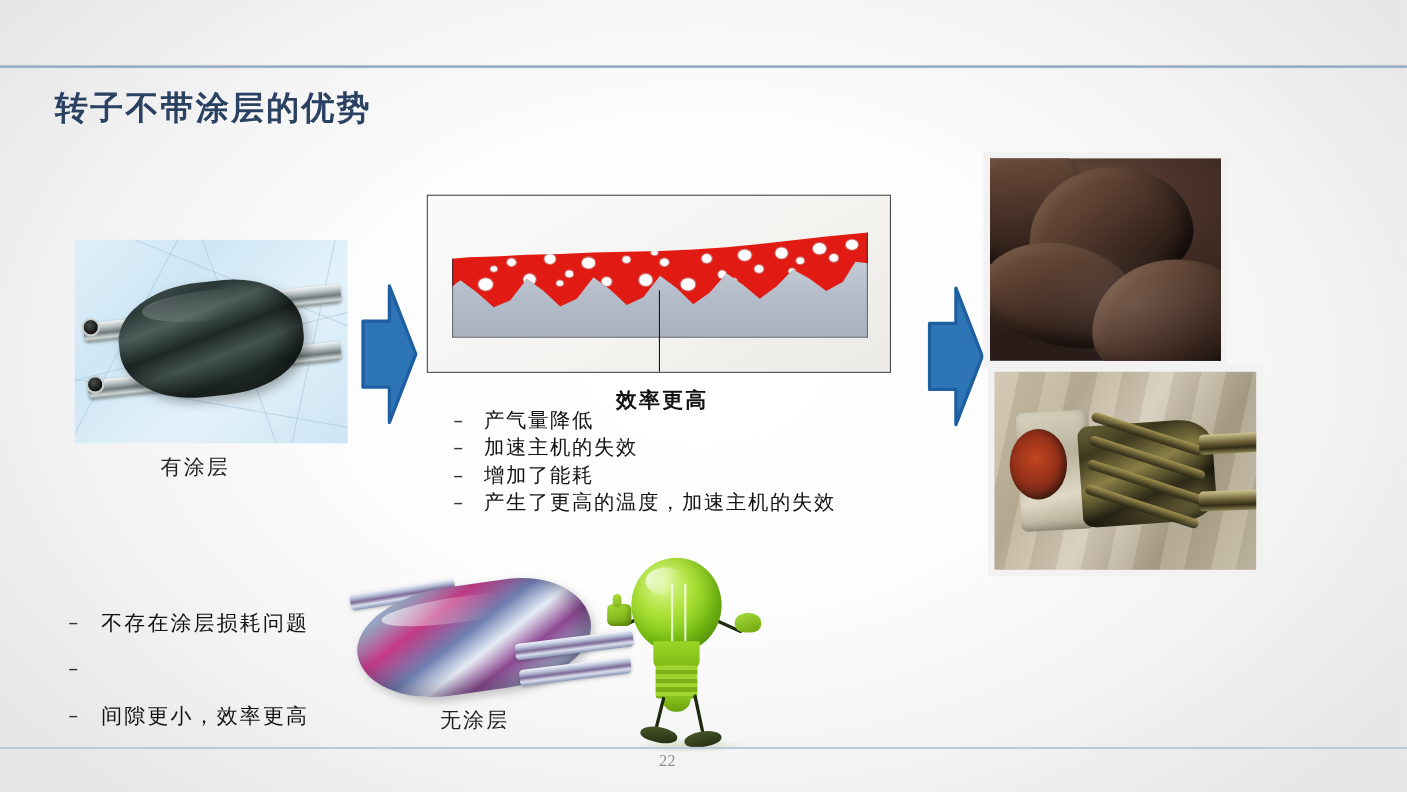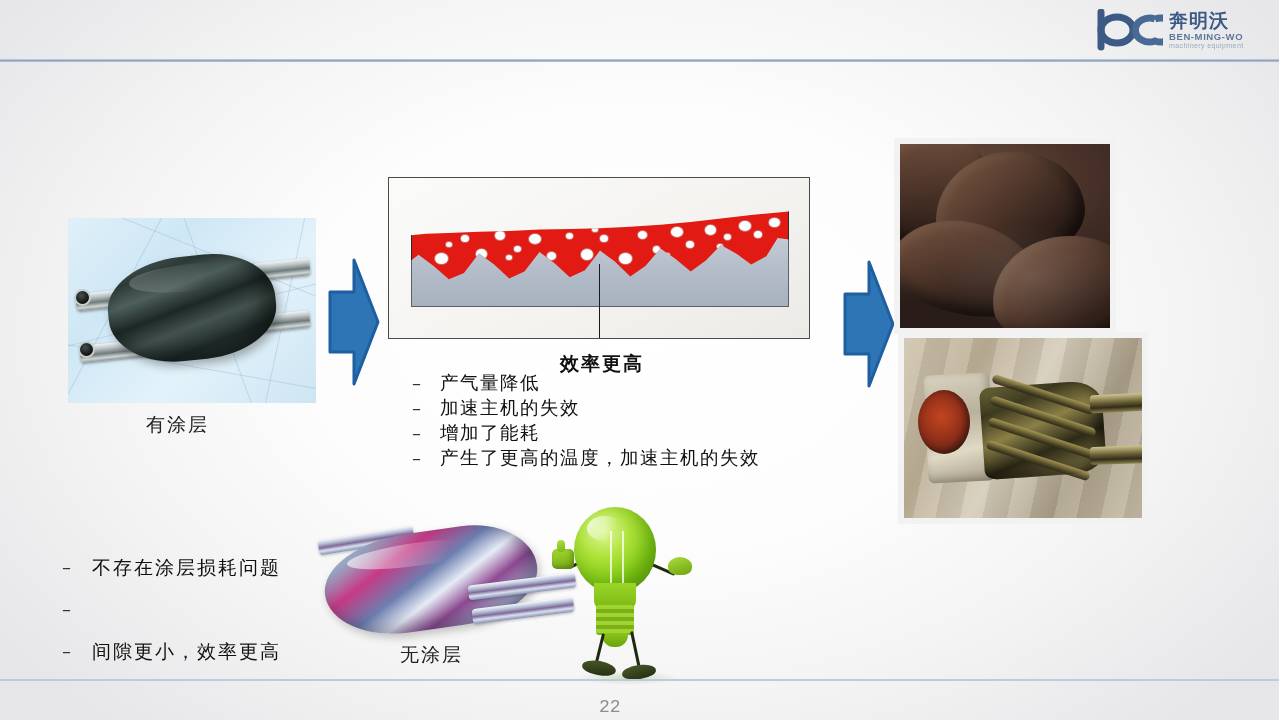--- a/index.html
+++ b/index.html
@@ -245,51 +245,37 @@
   .bulb-shadow{
     position:absolute;left:36px;top:166px;width:104px;height:14px;border-radius:50%;
     background:radial-gradient(ellipse,rgba(120,160,60,.28),rgba(255,255,255,0) 72%);
   }
   
   .footer-rule{
     position:absolute;left:0;top:679px;width:1279px;height:2px;
     background:linear-gradient(180deg,#cbd6e3 0%,#a9bbd2 60%,#dfe5ee 100%);
   }
   .page-num{
-    position:absolute;left:599px;top:684px;font-size:18px;color:#8d8d8d;
-    font-family:Liberation Mono, monospace;
-    margin-top:13px;
+    position:absolute;left:599px;top:684px;font-size:15px;color:#8d8d8d;
+    font-family:Liberation Serif, serif;
   }
   .footer-text{
     position:absolute;right:16px;top:685px;font-size:12.5px;color:#1c1c1c;
     font-family:"Liberation Sans","DejaVu Sans",sans-serif;letter-spacing:.1px;
   }
 </style>
 </head>
 <body>
 
 <div class="slide">
 
   <div class="header-rule"></div>
 
-  <div class="logo">
-    <div class="logo-mark">
-      <svg viewBox="0 0 66 42" aria-hidden="true">
-        <path d="M4 3 L4 38" stroke="#3c5a84" stroke-width="7" fill="none" stroke-linecap="round"></path>
-        <path d="M4 21 a16 13 0 1 0 32 0 a16 13 0 1 0 -32 0" fill="none" stroke="#3c5a84" stroke-width="7"></path>
-        <path d="M58 10 a14 12 0 1 0 0 22 a14 12 0 1 0 0 -22" fill="none" stroke="#4a6a96" stroke-width="7"></path>
-      </svg>
-    </div>
-    <div class="logo-text">
-      <span class="logo-cn">奔明沃</span>
-      <span class="logo-en">BEN-MING-WO</span>
-      <span class="logo-sub">machinery equipment</span>
-    </div>
-  </div>
-
+
+  <div class="title">转子不带涂层的优势</div>
 
   <div class="photo-coated">
     <div class="grid-l" style="left:-20px;top:30px;width:300px;height:1px;transform:rotate(22deg);"></div>
     <div class="grid-l" style="left:-30px;top:95px;width:320px;height:1px;transform:rotate(-14deg);"></div>
     <div class="grid-l" style="left:40px;top:-20px;width:1px;height:240px;transform:rotate(28deg);"></div>
     <div class="grid-l" style="left:150px;top:-30px;width:1px;height:250px;transform:rotate(-20deg);"></div>
     <div class="grid-l" style="left:215px;top:-10px;width:1px;height:220px;transform:rotate(12deg);"></div>
     <div class="grid-l" style="left:-10px;top:150px;width:290px;height:1px;transform:rotate(10deg);"></div>
     <div class="shaft s1"></div>
     <div class="shaft s2"></div>

